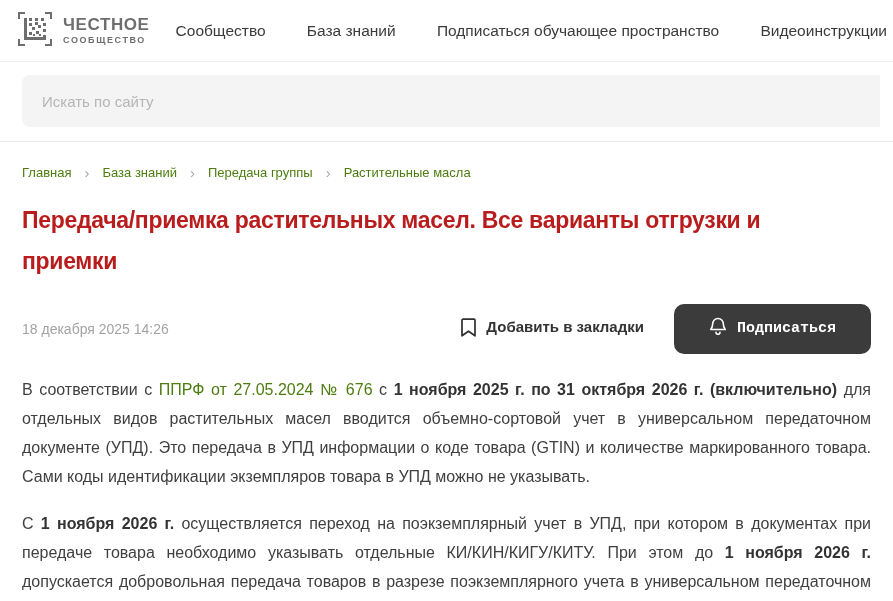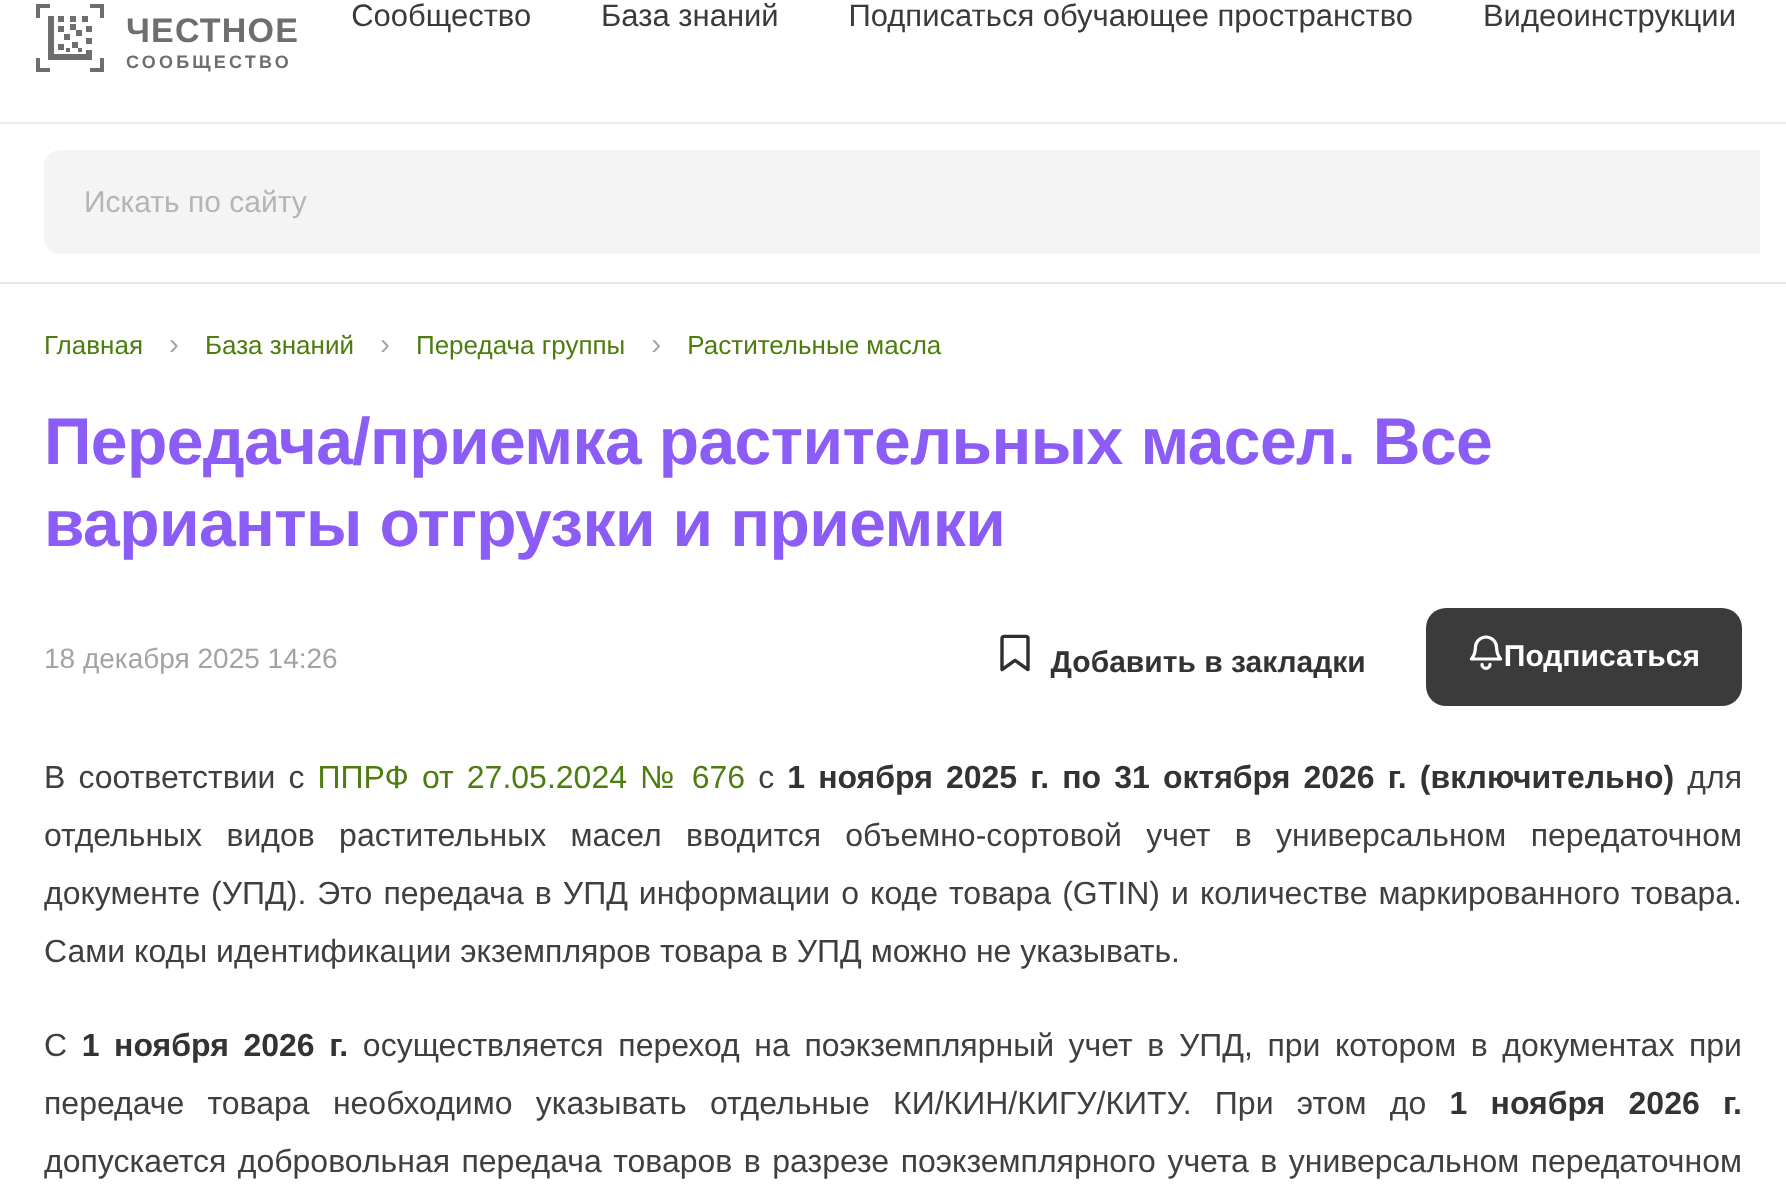--- a/index.html
+++ b/index.html
@@ -7,22 +7,22 @@
   body {
     width: 893px; height: 601px; overflow: hidden;
     background: #ffffff;
     font-family: "Liberation Sans", sans-serif;
     color: #3f3f3f;
   }
 
   
   .site-header {
     height: 62px;
-    display: flex; align-items: flex-start;
-    padding: 0 25px 0 16px;
+    display: flex; align-items: center;
+    padding: 0 6px 0 16px;
     border-bottom: 1px solid #ededed;
   }
   .logo { display: flex; align-items: center; gap: 9px; cursor: pointer; text-decoration: none; }
   .logo-text { display: flex; flex-direction: column; line-height: 1.05; }
   .logo-line1 { font-size: 17px; font-weight: 700; color: #6e6e6e; letter-spacing: 0.6px; }
   .logo-line2 { font-size: 9px;  font-weight: 700; color: #6e6e6e; letter-spacing: 1.6px; margin-top: 2px; }
   .main-nav { flex: 1; margin-left: 26px; display: flex; justify-content: space-between; align-items: center; }
   .nav-item { font-size: 15.5px; color: #3a3a3a; text-decoration: none; white-space: nowrap; }
 
   
@@ -44,40 +44,40 @@
     margin: 22px 22px 0; height: 16px;
     display: flex; align-items: center; gap: 13px;
     font-size: 13px;
   }
   .bc-item { color: #4d7c0f; text-decoration: none; white-space: nowrap; }
   .bc-sep  { color: #a8a8a8; font-size: 15px; line-height: 1; }
 
   
   .page-title {
     margin: 20px 22px 0; max-width: 770px;
-    font-size: 33px; line-height: 41px; font-weight: 700;
-    color: #8b5cf6; letter-spacing: -0.3px;
+    font-size: 23px; line-height: 41px; font-weight: 700;
+    color: #b91c1c; letter-spacing: -0.3px;
   }
   .meta-row {
     margin: 24px 22px 0; height: 45px;
     display: flex; align-items: center;
   }
   .publish-date { flex: 1; font-size: 14px; color: #a3a3a3; }
   .actions { display: flex; align-items: center; gap: 30px; }
   .bookmark-btn {
-    display: flex; align-items: flex-end; gap: 10px;
+    display: flex; align-items: flex-start; gap: 10px;
     background: none; border: none; padding: 0; cursor: pointer;
     font-family: "Liberation Sans", sans-serif;
     font-size: 15px; font-weight: 700; color: #333333;
   }
   .subscribe-btn {
-    display: flex; align-items: center; 
+    display: flex; align-items: center; gap: 10px;
     background: #3b3b3b; color: #ffffff;
-    border: none; border-radius: 10px; padding: 13px 21px; cursor: pointer;
-    font-family: Liberation Sans, sans-serif;
+    border: none; border-radius: 10px; padding: 13px 35px; cursor: pointer;
+    font-family: Liberation Mono, monospace;
     font-size: 15px; font-weight: 700;
   }
 
   .article-body { margin: 24px 22px 0; }
   .body-p {
     margin: 0 0 18px; font-size: 16px; line-height: 29px;
     text-align: justify; color: #3f3f3f;
   }
   .seg-link { color: #4d7c0f; text-decoration: none; }
   .seg-bold { font-weight: 700; color: #333333; }

